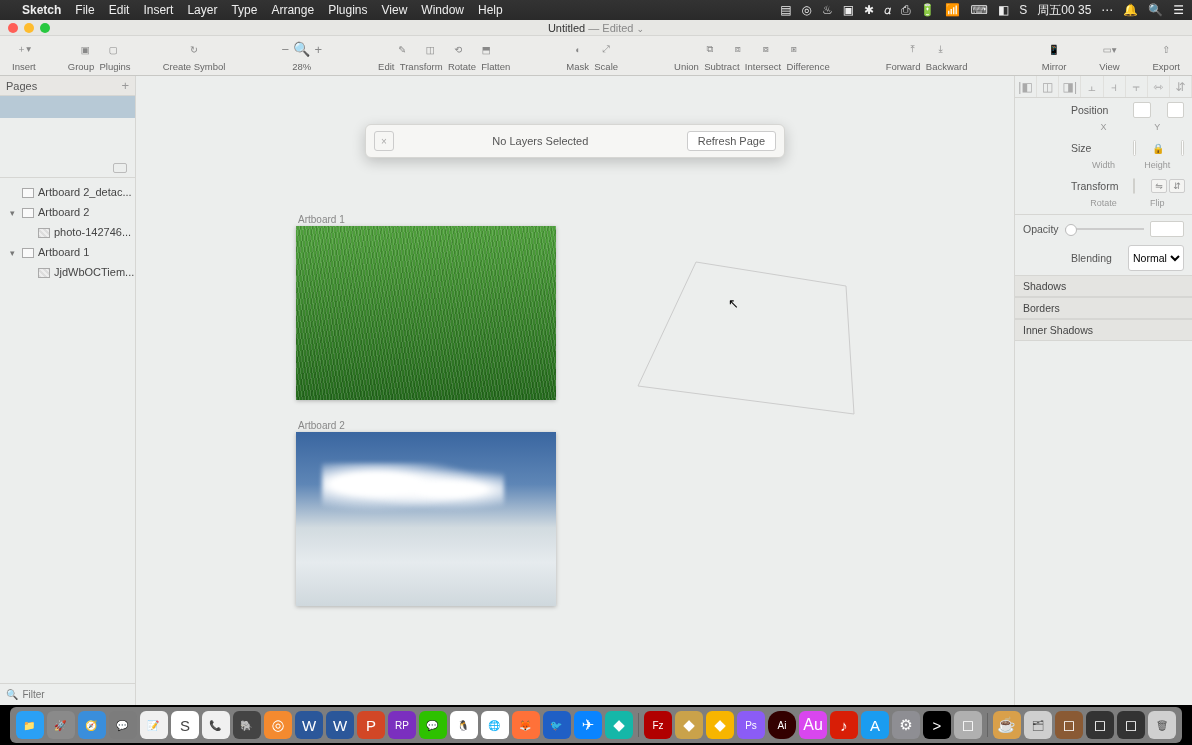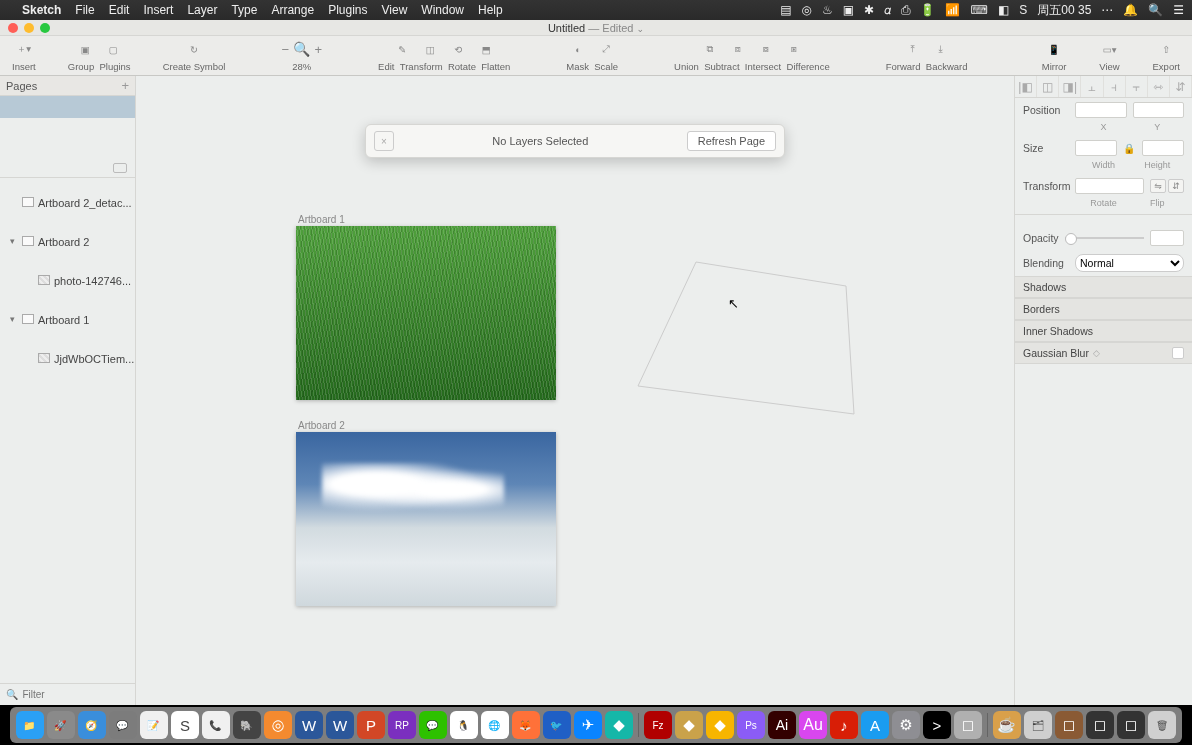--- a/index.html
+++ b/index.html
@@ -34,21 +34,21 @@
 
 
 .cols { flex: 1; display: flex; min-height: 0; }
 .sidebar-l { width: 136px; background: #eceeed; border-right: 1px solid #d6d6d3; display: flex; flex-direction: column; }
 .pages-hdr { height: 20px; background: #e8e7e4; border-bottom: 1px solid #d6d6d3; display: flex; align-items: center; padding: 0 6px; font-size: 11px; color: #555; }
 .pages-hdr .plus { margin-left: auto; color: #999; font-size: 13px; }
 .page-row { height: 22px; background: #b7c9d6; }
 .pages-spacer { flex: 0 0 60px; border-bottom: 1px solid #d6d6d3; position: relative; }
 .mini-artboard { position: absolute; right: 8px; bottom: 4px; width: 14px; height: 10px; border: 1px solid #bbb; border-radius: 2px; }
 .layer-list { flex: 1; overflow: auto; font-size: 11px; color: #444; }
-.layer-item { height: 20px; display: flex; align-items: flex-start; padding-left: 10px; gap: 4px; margin-top: 19px; }
+.layer-item { height: 20px; display: flex; align-items: flex-end; padding-left: 10px; gap: 4px; }
 .layer-item.nested { padding-left: 26px; }
 .disclosure { width: 8px; font-size: 9px; color: #777; }
 .layer-icon { width: 12px; height: 10px; border: 1px solid #aaa; background: #fafafa; }
 .layer-icon.img { background: repeating-linear-gradient(45deg,#ddd,#ddd 2px,#eee 2px,#eee 4px); }
 .filter-bar { height: 22px; border-top: 1px solid #d6d6d3; display: flex; align-items: center; padding: 0 6px; gap: 4px; font-size: 10px; color: #999; }
 .filter-bar input { flex: 1; border: none; background: transparent; font-size: 10px; outline: none; }
 .filter-count { color: #5a9; }
 
 
 .canvas { flex: 1; background: #eceeed; position: relative; overflow: hidden; }
@@ -66,30 +66,30 @@
   repeating-linear-gradient(80deg, rgba(255,255,255,.15) 0 1px, transparent 1px 3px),
   repeating-linear-gradient(100deg, rgba(0,0,0,.15) 0 1px, transparent 1px 4px),
   linear-gradient(#4fa03c,#256a1d); }
 .sky { background: linear-gradient(#3a66a0 0%, #5e86b6 30%, #d2dbe0 55%, #e6ebee 75%, #cfd8dd 100%); position: relative; overflow: hidden; }
 .sky::before { content:""; position:absolute; top:18%; left:10%; width:70%; height:30%; background: radial-gradient(ellipse at 30% 40%, #fff 0 25%, transparent 60%), radial-gradient(ellipse at 70% 50%, #fff 0 20%, transparent 55%); filter: blur(2px); }
 
 
 .sidebar-r { width: 178px; background: #eceeed; border-left: 1px solid #d6d6d3; font-size: 10.5px; color: #555; display: flex; flex-direction: column; }
 .align-row { height: 22px; border-bottom: 1px solid #d6d6d3; display: flex; }
 .align-row span { flex: 1; display: flex; align-items: center; justify-content: center; color: #aaa; font-size: 12px; border-right: 1px solid #e0e0dd; }
-.insp-row { display: flex; align-items: center; padding: 4px 8px; gap: 6px; }
+.insp-row { display: flex; align-items: center; padding: 4px 8px; gap: 16px; margin-left: 48px; }
 .insp-row .lab { width: 46px; }
 .insp-field { flex: 1; height: 16px; background: #fff; border: 1px solid #d0d0cc; border-radius: 2px; }
 .insp-sub { font-size: 9px; color: #999; display: flex; padding: 0 8px 4px; }
 .insp-sub span { flex: 1; text-align: center; }
 .insp-section { height: 22px; background: #e4e4e1; border-top: 1px solid #d6d6d3; border-bottom: 1px solid #d6d6d3; display: flex; align-items: center; padding: 0 8px; font-weight: 500; color: #444; }
-.opacity-row { display: flex; align-items: center; padding: 4px 8px; gap: 6px; margin-top: 9px; }
+.opacity-row { display: flex; align-items: center; padding: 4px 8px; gap: 6px; }
 .slider { flex: 1; height: 2px; background: #ccc; position: relative; }
 .slider::after { content:""; position:absolute; left:0; top:-4px; width:10px; height:10px; border-radius:50%; background:#fff; border:1px solid #bbb; }
-.blend-row select { flex: 1; height: 18px; border: 1px solid #ccc; border-radius: 8px; font-size: 10.5px; background: #fff; }
+.blend-row select { flex: 1; height: 26px; border: 1px solid #ccc; border-radius: 3px; font-size: 10.5px; background: #fff; }
 .lock { font-size: 10px; color: #aaa; }
 .flip-btns { display: flex; gap: 2px; }
 .flip-btns span { width: 16px; height: 14px; border: 1px solid #ccc; border-radius: 2px; background: #f4f4f2; display:flex; align-items:center; justify-content:center; font-size:9px; color:#888; }
 .gb-check { width: 12px; height: 12px; border: 1px solid #ccc; border-radius: 2px; margin-left: auto; background:#fff; }
 
 
 .dock { position: absolute; bottom: 2px; left: 50%; transform: translateX(-50%); height: 36px; background: rgba(230,230,230,.55); border-radius: 6px; padding: 3px 6px; display: flex; gap: 3px; align-items: center; backdrop-filter: blur(6px); }
 .dock .app { width: 28px; height: 28px; border-radius: 6px; display: flex; align-items: center; justify-content: center; font-size: 15px; color: #fff; }
 .dock .sep { width: 1px; height: 24px; background: rgba(0,0,0,.2); margin: 0 2px; }
 
@@ -359,25 +359,20 @@
         <div class="insp-field" style="flex:0 0 34px"></div>
       </div>
       <div class="insp-row blend-row">
         <span class="lab">Blending</span>
         <select><option>Normal</option></select>
       </div>
 
       <div class="insp-section">Shadows</div>
       <div class="insp-section">Borders</div>
       <div class="insp-section">Inner Shadows</div>
-      <div class="insp-section">
-        <span>Gaussian Blur</span>
-        <span style="font-size:9px;color:#aaa;margin-left:4px">◇</span>
-        <span class="gb-check"></span>
-      </div>
     </div>
   </div>
 </div>
 
 <div class="dock" id="dock">
     <div class="app" style="background: rgb(42, 160, 245); font-size: 10px;">📁</div>
     <div class="app" style="background: rgb(138, 138, 138); font-size: 10px;">🚀</div>
     <div class="app" style="background: rgb(58, 142, 219); font-size: 10px;">🧭</div>
     <div class="app" style="background: rgb(124, 124, 124); font-size: 10px;">💬</div>
     <div class="app" style="background: rgb(240, 240, 240); color: rgb(68, 68, 68); font-size: 10px;">📝</div>
@@ -394,21 +389,21 @@
     <div class="app" style="background: rgb(255, 255, 255); color: rgb(68, 68, 68); font-size: 10px;">🌐</div>
     <div class="app" style="background: rgb(255, 113, 57); font-size: 10px;">🦊</div>
     <div class="app" style="background: rgb(31, 95, 197); font-size: 10px;">🐦</div>
     <div class="app" style="background: rgb(10, 132, 255); font-size: 15px;">✈</div>
     <div class="app" style="background: rgb(21, 183, 168); font-size: 15px;">◆</div>
     <div class="sep"></div>
     <div class="app" style="background: rgb(177, 0, 0); font-size: 10px;">Fz</div>
     <div class="app" style="background: rgb(202, 162, 74); font-size: 15px;">◆</div>
     <div class="app" style="background: rgb(247, 181, 0); font-size: 15px;">◆</div>
     <div class="app" style="background: #8b5cf6; font-size: 10px;">Ps</div>
-    <div class="app" style="background: rgb(51, 0, 0); font-size: 14px;">Ai</div>
+    <div class="app" style="background: rgb(51, 0, 0); font-size: 10px; border-radius: 12px;">Ai</div>
     <div class="app" style="background: #d946ef; font-size: 16px;">Au</div>
     <div class="app" style="background: rgb(216, 30, 6); font-size: 15px;">♪</div>
     <div class="app" style="background: rgb(26, 156, 240); font-size: 15px;">A</div>
     <div class="app" style="background: rgb(142, 142, 147); font-size: 15px;">⚙</div>
     <div class="app" style="background: rgb(0, 0, 0); font-size: 15px;">&gt;</div>
     <div class="app" style="background: rgb(176, 176, 176); font-size: 15px;">◻</div>
     <div class="sep"></div>
     <div class="app" style="background: rgb(217, 160, 74); font-size: 15px;">☕</div>
     <div class="app" style="background: rgb(207, 207, 207); color: rgb(68, 68, 68); font-size: 10px;">🗂</div>
     <div class="app" style="background: rgb(138, 90, 52); font-size: 15px;">◻</div>

